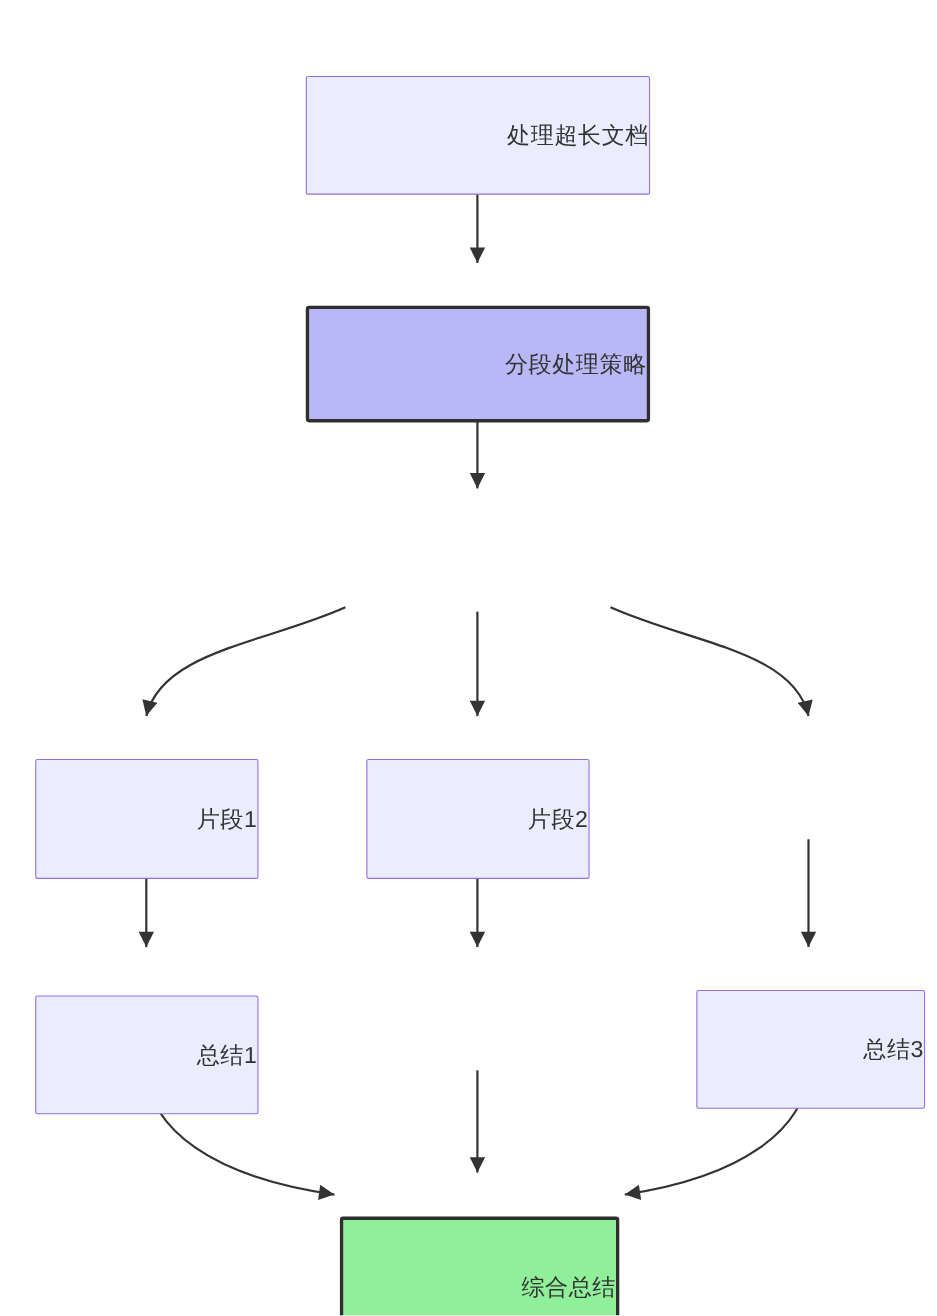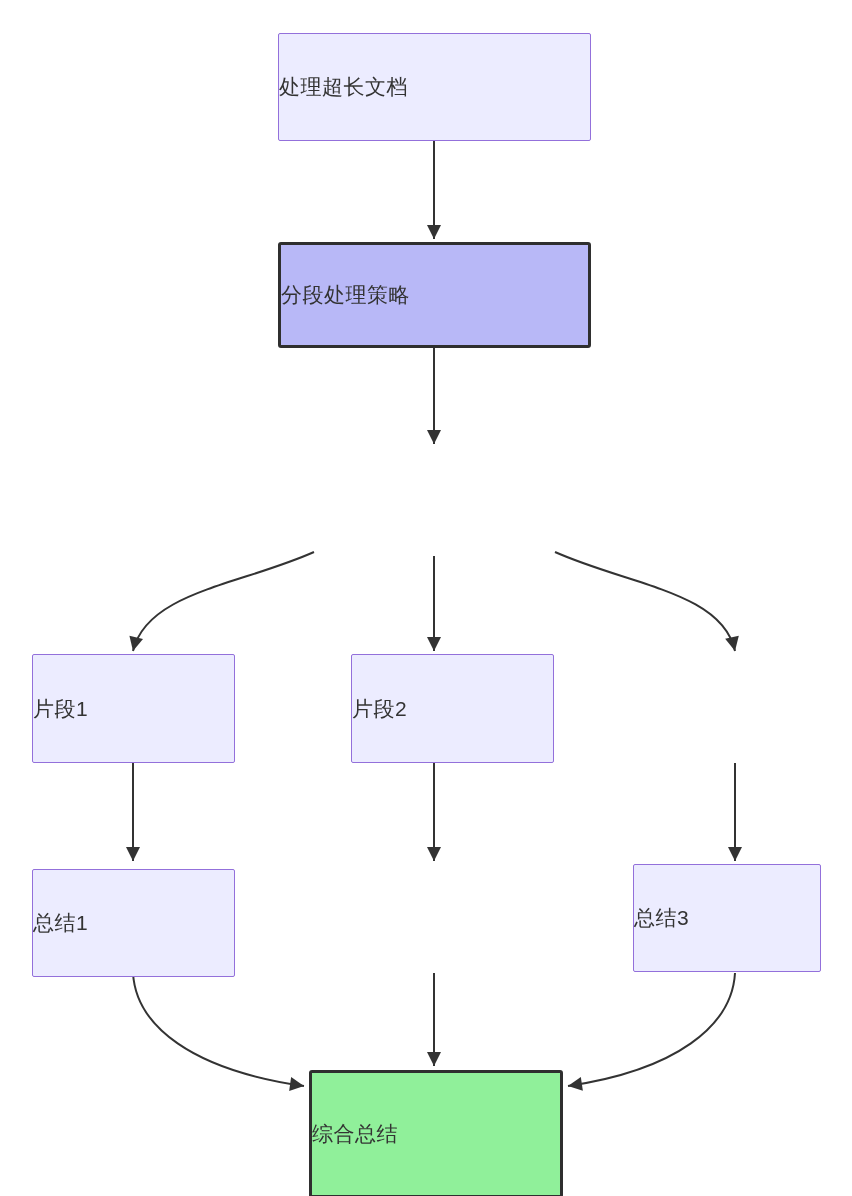--- a/index.html
+++ b/index.html
@@ -17,28 +17,29 @@
     width:852px;height:1196px;
     background:#ffffff;
     overflow:hidden;
     font-family:"Liberation Sans","DejaVu Sans",sans-serif;
   }
   .edges{position:absolute;left:0;top:0;width:852px;height:1196px;}
   .edge{fill:none;stroke:var(--edge);stroke-width:2px;}
   .node{
     position:absolute;
     box-sizing:border-box;
-    display:flex;align-items:center;justify-content:flex-start;
+    display:flex;align-items:center;justify-content:flex-end;
     background:var(--node-fill);
     border:1.6px solid var(--node-border);
     border-radius:2px;
     color:var(--text);
     font-size:21px;
     letter-spacing:0.5px;
     text-align:center;
+    margin-top:36px;
   }
   .node.highlight-purple{
     background:var(--strategy-fill);
     border:3px solid var(--dark-border);
     border-radius:3px;
   }
   .node.highlight-green{
     background:var(--final-fill);
     border:3px solid var(--dark-border);
     border-radius:3px;
@@ -75,31 +76,31 @@
 
   <div class="node highlight-purple" style="left:278px;top:242px;width:313px;height:106px">
     <span>分段处理策略</span>
   </div>
 
 
   <div class="node" style="left:32px;top:654px;width:203px;height:109px">
     <span>片段1</span>
   </div>
 
-  <div class="node" style="left:351px;top:654px;width:203px;height:109px">
+  <div class="node" style="left:333px;top:654px;width:203px;height:109px">
     <span>片段2</span>
   </div>
 
 
   <div class="node" style="left:32px;top:869px;width:203px;height:108px">
     <span>总结1</span>
   </div>
 
 
-  <div class="node" style="left:633px;top:864px;width:188px;height:108px">
+  <div class="node" style="left:633px;top:864px;width:208px;height:108px">
     <span>总结3</span>
   </div>
 
   <div class="node highlight-green" style="left:309px;top:1070px;width:254px;height:128px">
     <span>综合总结</span>
   </div>
 
 </div>
 
 </body></html>

